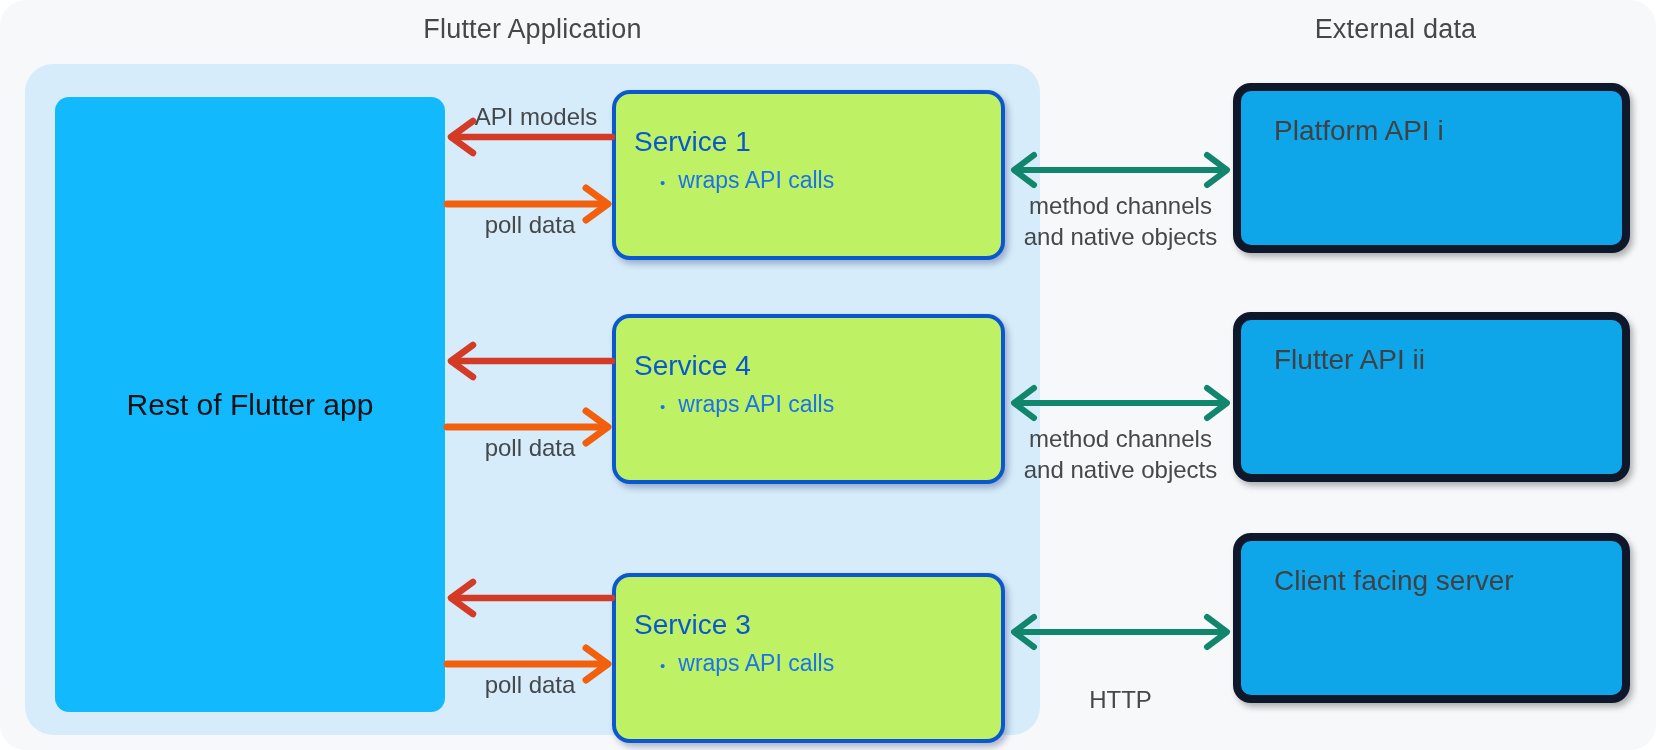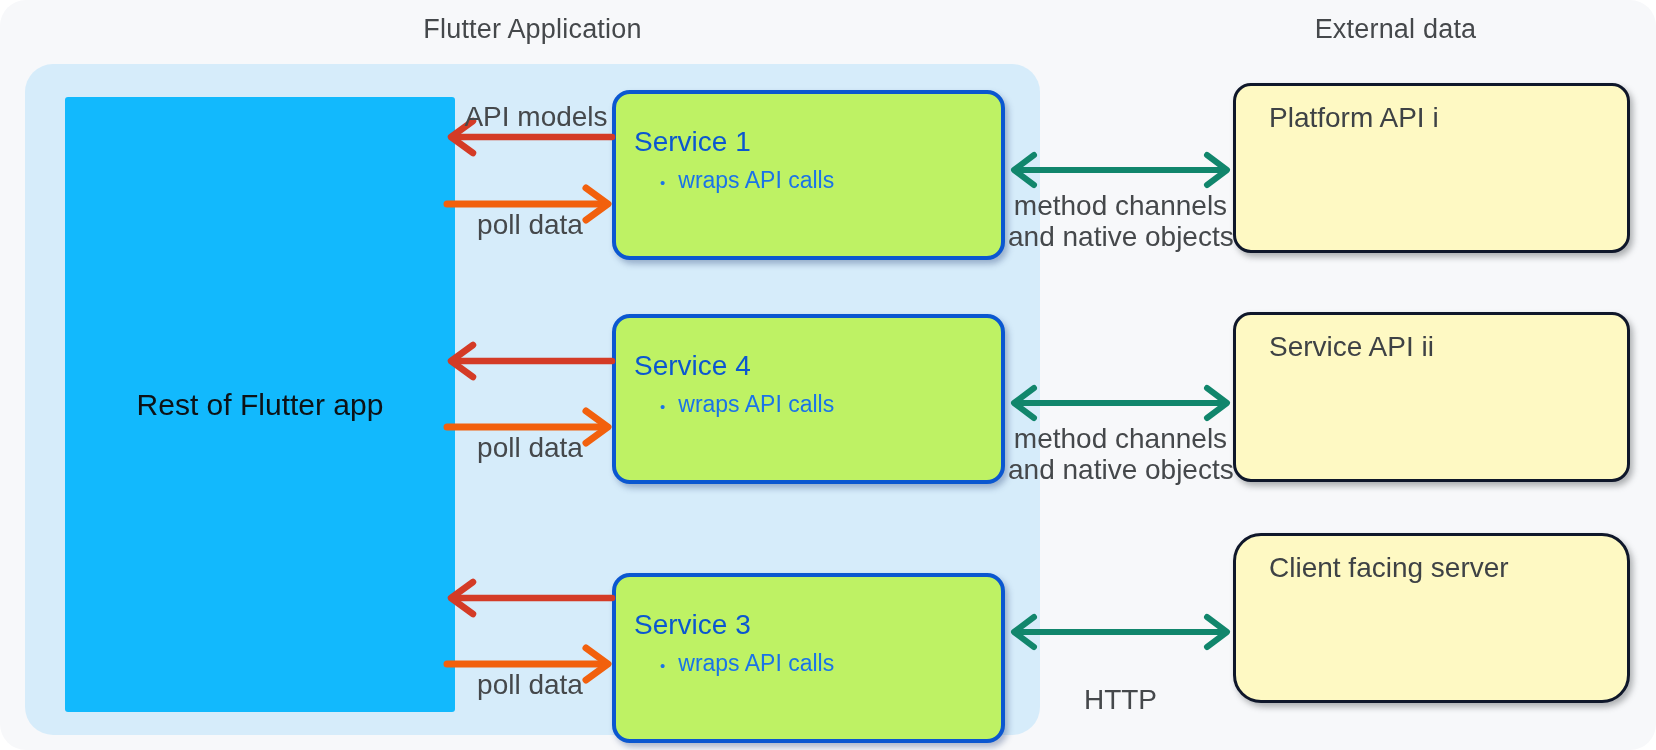--- a/index.html
+++ b/index.html
@@ -12,53 +12,53 @@
     position:absolute;top:14px;font-size:27px;font-weight:500;
     color:#45484B;text-align:center;letter-spacing:.2px;
   }
   .title-flutter{left:25px;width:1015px;}
   .title-external{left:1197px;width:397px;}
   .flutter-container{
     position:absolute;left:25px;top:64px;width:1015px;height:671px;
     background:#D6ECFA;border-radius:28px;
   }
   .rest-box{
-    position:absolute;left:65px;top:97px;width:390px;height:615px;
-    background:#12B9FD;border-radius:3px;
+    position:absolute;left:55px;top:97px;width:390px;height:615px;
+    background:#12B9FD;border-radius:14px;
     display:flex;align-items:center;justify-content:center;
     font-size:30px;font-weight:500;color:#0D1216;
   }
   .service-box{
     position:absolute;left:612px;width:393px;height:170px;
     background:#bef264;border:4px solid #0B57D0;border-radius:18px;
     box-sizing:border-box;box-shadow:3px 4px 6px rgba(33,61,116,0.35);
     padding:32px 0 0 18px;
   }
   .service-1{top:90px;}
   .service-2{top:314px;}
   .service-3{top:541px;margin-top:32px;}
   .service-title{font-size:28px;font-weight:500;color:#0B57D0;}
   .service-bullet{
     display:flex;align-items:baseline;gap:13px;
     margin:9px 0 0 26px;font-size:23px;color:#1A73E8;
   }
   .service-bullet .dot{font-size:15px;}
   .ext-box{
     position:absolute;left:1233px;width:397px;height:170px;
-    background:#fef9c3;border:3px solid #0f172a;border-radius:18px;
+    background:#0ea5e9;border:8px solid #0f172a;border-radius:18px;
     box-sizing:border-box;box-shadow:3px 4px 6px rgba(60,64,67,0.4);
-    padding:16px 0 0 33px;
+    padding:24px 0 0 33px;
   }
   .ext-1{top:83px;}
   .ext-2{top:312px;}
-  .ext-3{top:533px;border-radius:28px;}
+  .ext-3{top:533px;}
   .ext-title{font-size:28px;font-weight:500;color:#3E4245;}
   .arrow{position:absolute;}
   .arrow-label{
-    position:absolute;font-size:28px;color:#45484B;text-align:center;
+    position:absolute;font-size:24px;color:#45484B;text-align:center;
     line-height:31px;white-space:nowrap;
   }
   .lbl-api-models{left:461px;top:101px;width:150px;}
   .lbl-poll-1{left:455px;top:209px;width:150px;}
   .lbl-poll-2{left:455px;top:432px;width:150px;}
   .lbl-poll-3{left:455px;top:669px;width:150px;}
   .lbl-mc-1{left:1008px;top:190px;width:225px;}
   .lbl-mc-2{left:1008px;top:423px;width:225px;}
   .lbl-http{left:1008px;top:684px;width:225px;text-align:center;}
 </style>
@@ -95,21 +95,21 @@
     <div class="service-bullet">
       <span class="dot">•</span>
       <span>wraps API calls</span>
     </div>
   </div>
 
   <div class="ext-box ext-1">
     <div class="ext-title">Platform API i</div>
   </div>
   <div class="ext-box ext-2">
-    <div class="ext-title">Service API ii</div>
+    <div class="ext-title">Flutter API ii</div>
   </div>
   <div class="ext-box ext-3">
     <div class="ext-title">Client facing server</div>
   </div>
 
   <svg class="arrow" style="left:441px;top:115px;" width="177" height="44">
     <line x1="171" y1="22" x2="12" y2="22" stroke="#D43B26" stroke-width="6.5" stroke-linecap="round"></line>
     <polyline points="32,6 10,22 32,38" fill="none" stroke="#D43B26" stroke-width="6.5" stroke-linecap="round" stroke-linejoin="round"></polyline>
   </svg>
   <svg class="arrow" style="left:441px;top:339px;" width="177" height="44">

